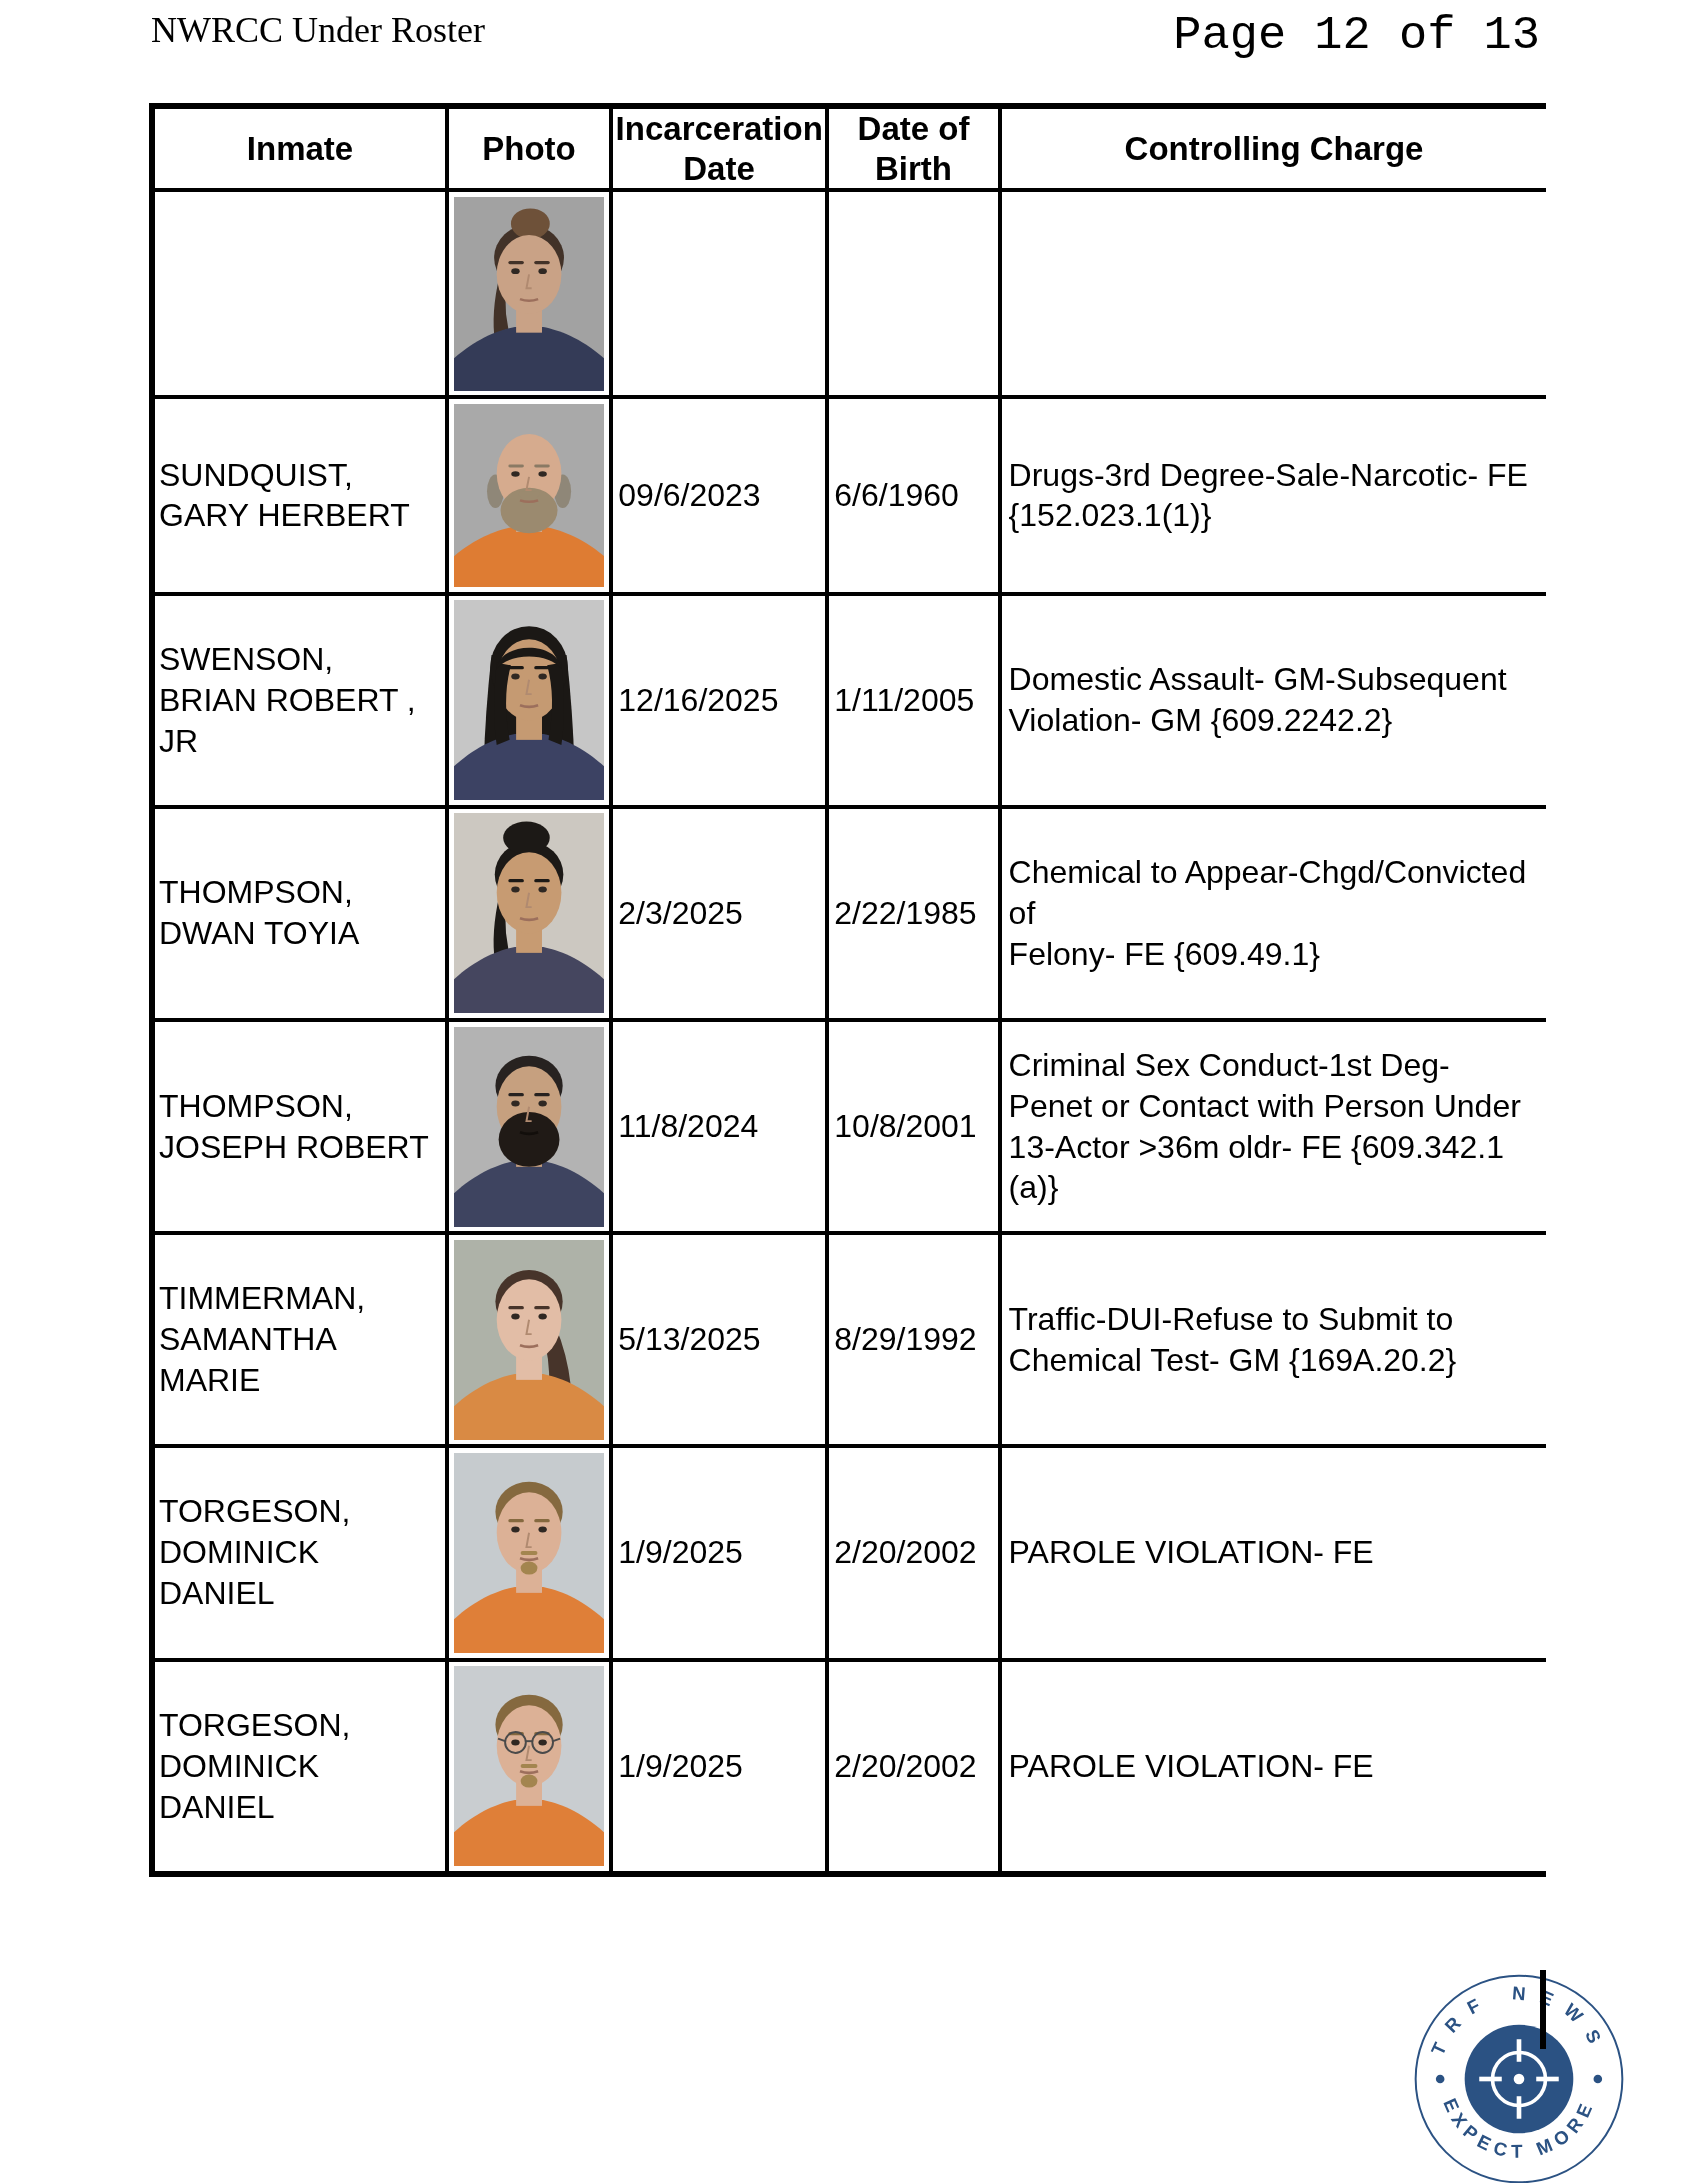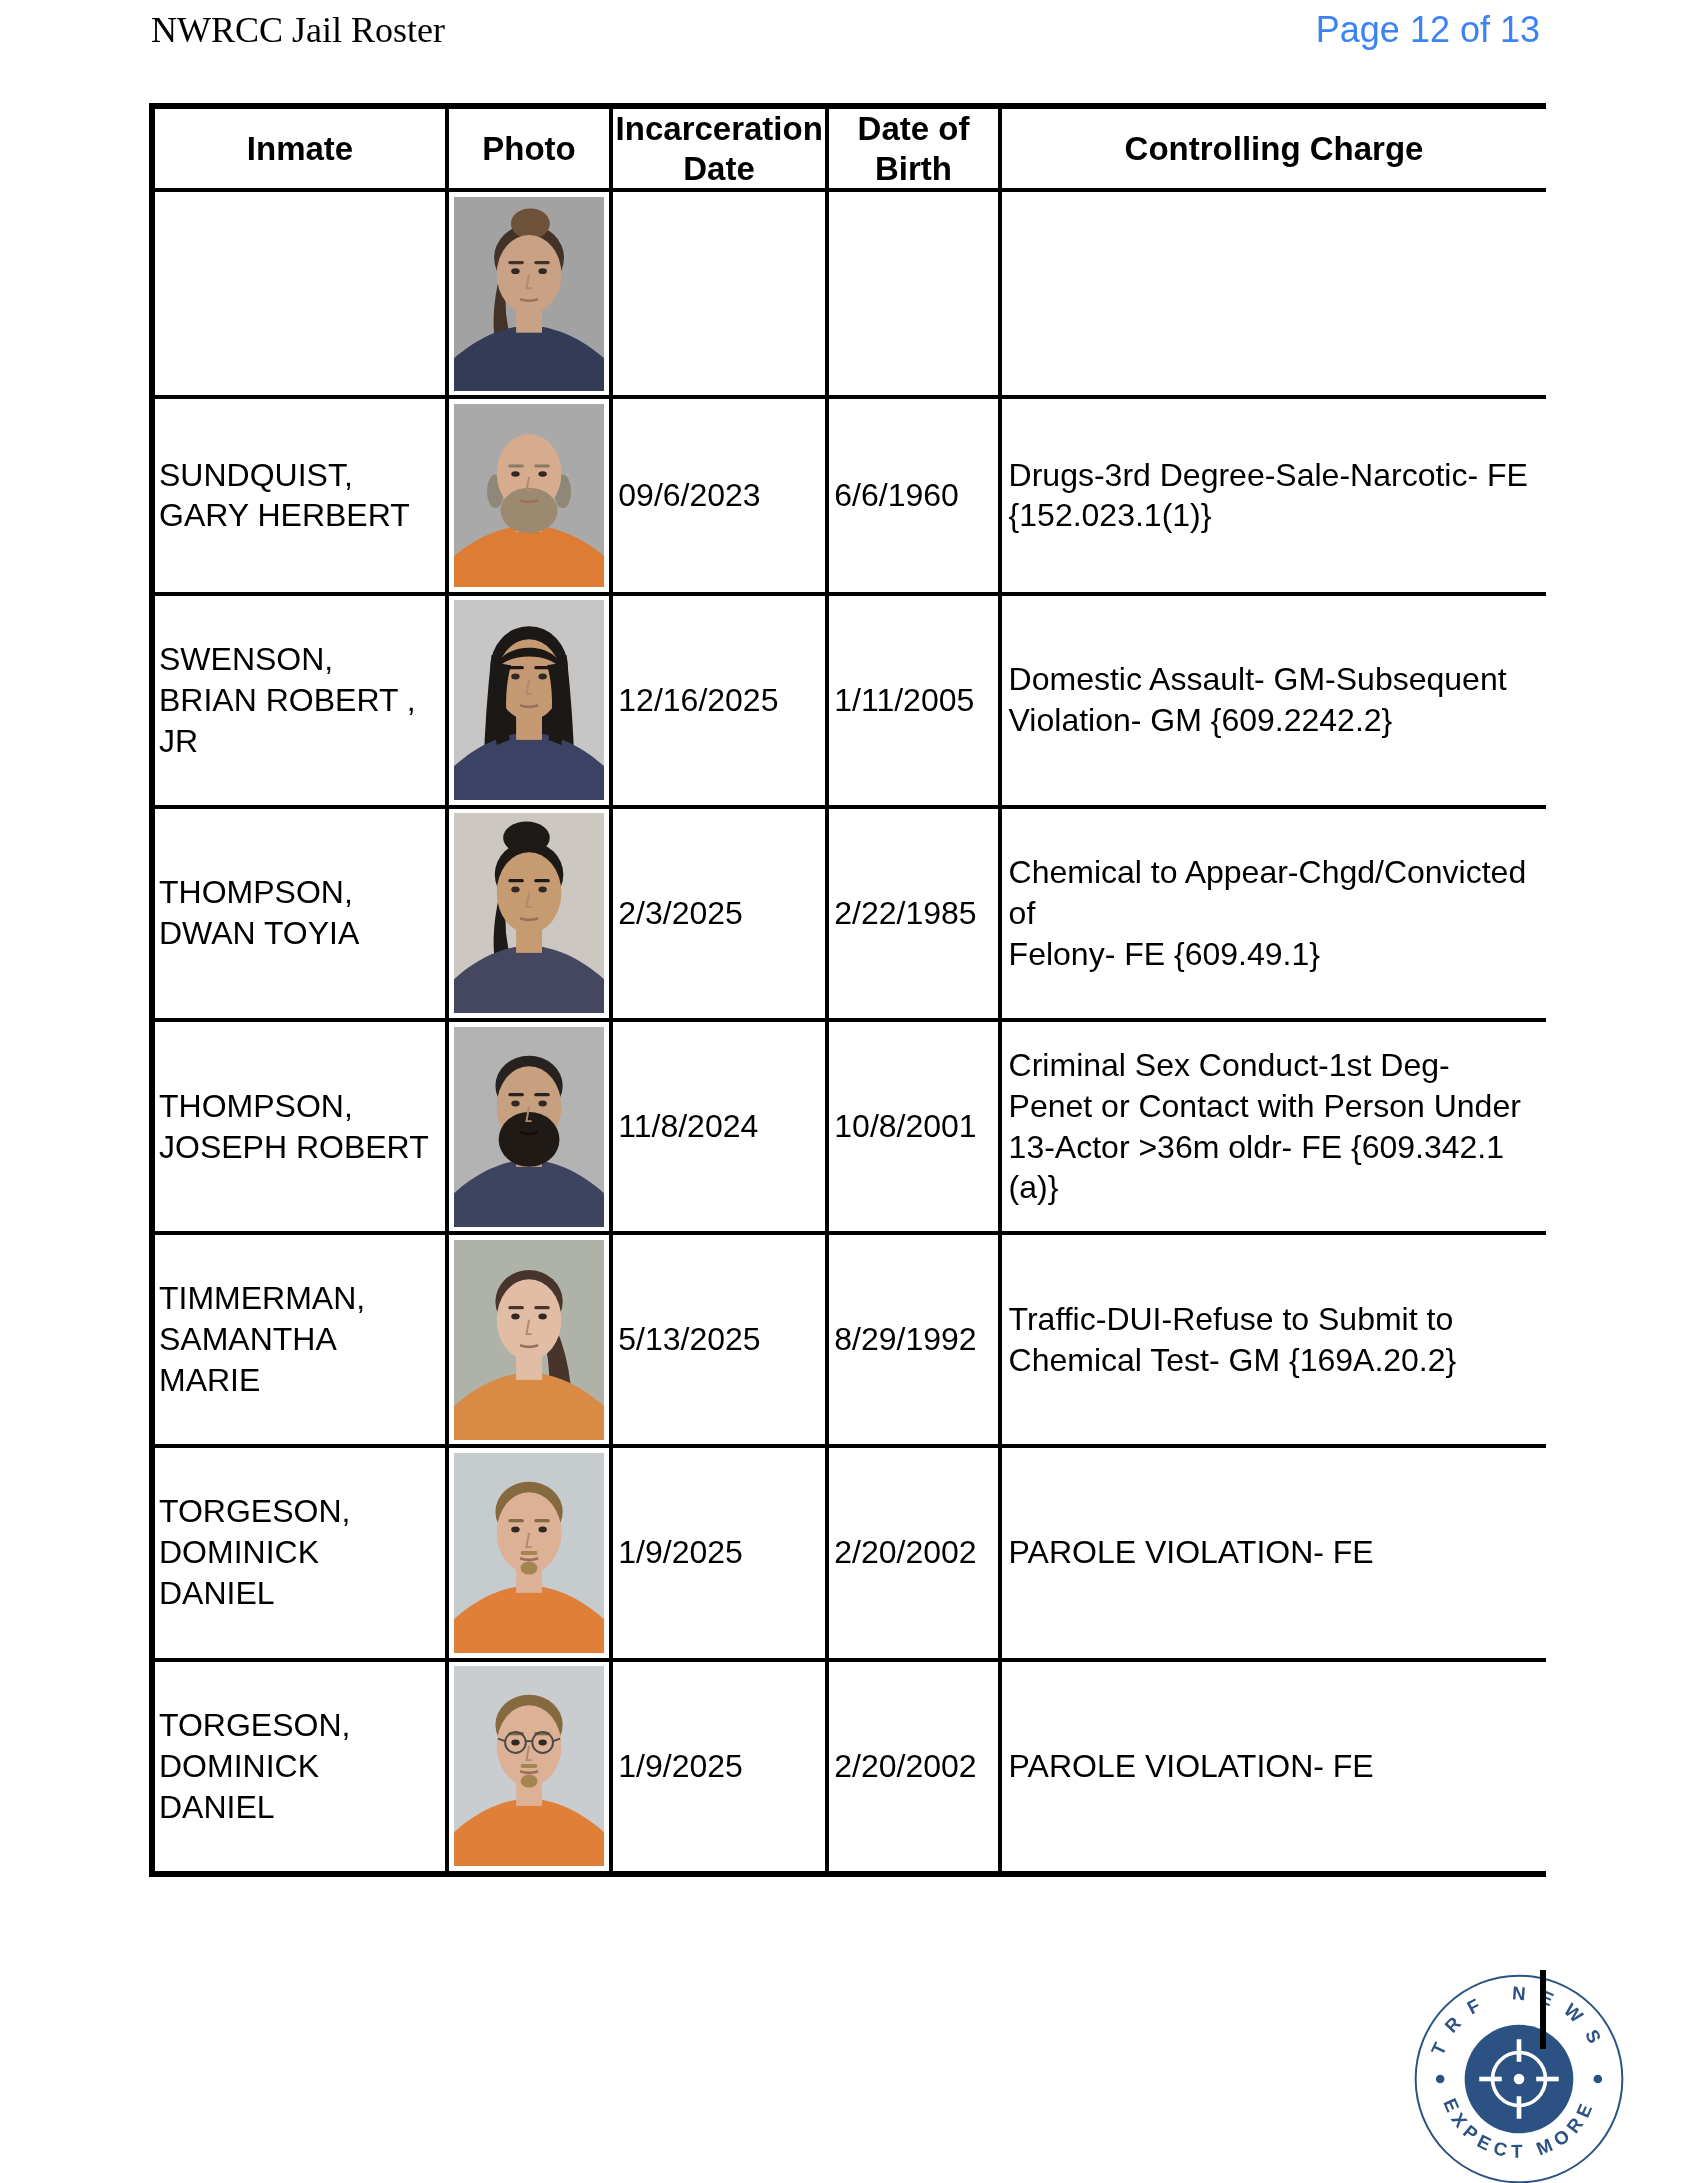--- a/index.html
+++ b/index.html
@@ -1,22 +1,22 @@
 <!DOCTYPE html>
 <html style="font-size:10.6px"><head>
 <meta charset="utf-8">
 <style>
   html,body{margin:0;padding:0;background:#e8e8e8;}
   .page{position:relative;width:1687px;height:2183px;background:#ffffff;overflow:hidden;
         font-family:"Liberation Sans", sans-serif;}
   
   .doc-title{position:absolute;left:151px;top:9.3px;font-family:"Liberation Serif", serif;
              font-size:36px;color:#000;}
-  .doc-page{position:absolute;right:147px;top:9.3px;font-family:Liberation Sans, sans-serif;
-            font-size:36px;color:#3b82f6;}
+  .doc-page{position:absolute;right:147px;top:9.3px;font-family:Liberation Mono, monospace;
+            font-size:47px;color:#000000;}
   .doc-footer{position:absolute;left:150px;top:2133px;font-family:"Liberation Serif", serif;
               font-size:36px;color:#000;}
   
   .table-clip{position:absolute;left:149px;top:103px;width:1397px;height:1946px;overflow:hidden;z-index:1;}
   table.roster{border-collapse:collapse;table-layout:fixed;width:1397px;background:#fff;padding-left:14px;}
   table.roster{border:6px solid #000;}
   table.roster th, table.roster td{border:4.6px solid #000;overflow:hidden;}
   th{font-size:33px;font-weight:bold;text-align:center;vertical-align:middle;
      white-space:pre-line;line-height:1.2;padding:0 2.6px;}
   td{font-size:32px;vertical-align:middle;text-align:left;line-height:1.28;}
@@ -41,21 +41,21 @@
   .logo svg{display:block;width:100%;height:100%;}
   
   .border-overlay{position:absolute;left:1540px;top:1970px;width:6px;height:79px;
                   background:#000;z-index:6;}
 </style>
 </head>
 <body>
 
 <div class="page">
 
-  <div class="doc-title">NWRCC Jail Roster</div>
+  <div class="doc-title">NWRCC Under Roster</div>
   <div class="doc-page">Page 12 of 13</div>
 
   <div class="table-clip">
     <table class="roster">
       <colgroup>
         <col style="width:295px">
           <col style="width:164px">
           <col style="width:216px">
         <col style="width:173px">
           <col style="width:549px">

